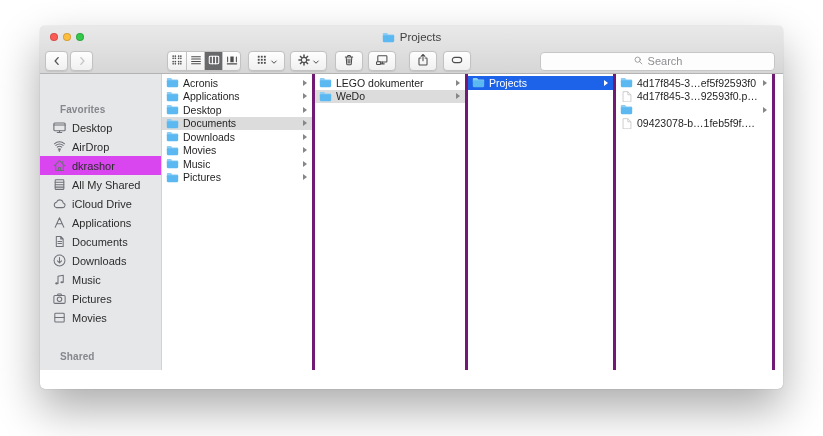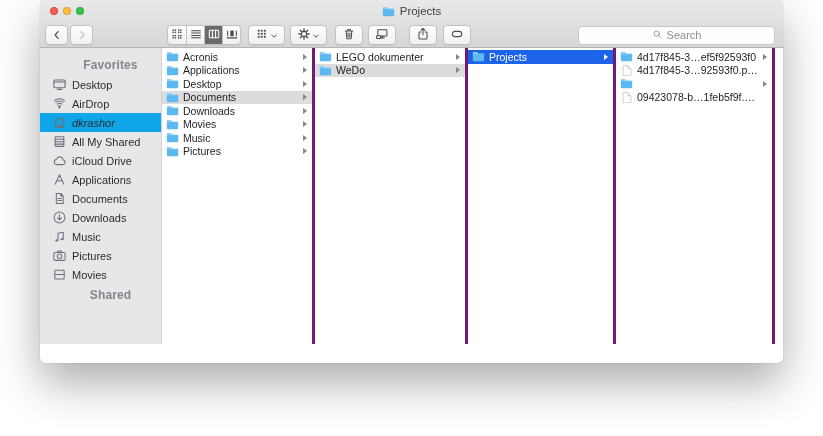--- a/index.html
+++ b/index.html
@@ -1,22 +1,22 @@
 <!DOCTYPE html>
 <html><head>
 <meta charset="utf-8">
 <style>
   * { margin:0; padding:0; box-sizing:border-box; }
   html,body { width:823px; height:436px; background:#fff; overflow:hidden;
     font-family:"Liberation Sans", sans-serif; -webkit-font-smoothing:antialiased; }
   body { position:relative; }
 
-  .window { position:absolute; left:40px; top:0; width:743px; height:363px;
+  .window { position:absolute; left:40px; top:26px; width:743px; height:363px;
     border-radius:5px; background:#fff;
-    box-shadow:0 20px 45px rgba(0,0,0,.33), 0 0 1px rgba(0,0,0,.35);text-align:center; }
+    box-shadow:0 20px 45px rgba(0,0,0,.33), 0 0 1px rgba(0,0,0,.35); }
 
   
   .header { position:absolute; left:0; top:0; right:0; height:48px;
     background:linear-gradient(#e9e9e9,#d6d6d6);
     border-bottom:1px solid #b3b3b3; border-radius:5px 5px 0 0; }
   .traffic { position:absolute; left:10px; top:7px; display:flex; gap:5px; }
   .light { width:8px; height:8px; border-radius:50%; }
   .light.red    { background:#fc5a52; border:0.5px solid rgba(0,0,0,.15); }
   .light.yellow { background:#fdbe40; border:0.5px solid rgba(0,0,0,.15); }
   .light.green  { background:#34c84a; border:0.5px solid rgba(0,0,0,.15); }
@@ -49,37 +49,37 @@
     box-shadow:0 .5px 1px rgba(0,0,0,.08); }
   .tb-btn svg { width:14px; height:14px; }
   .tb-btn .chev svg { width:8px; height:8px; }
   .tb-btn[data-name="arrange-button"] { margin-left:7px; }
   .tb-btn[data-name="action-button"]  { margin-left:5px; }
   .tb-btn[data-name="delete-button"]  { margin-left:8px; }
   .tb-btn[data-name="connect-button"] { margin-left:5px; }
   .tb-btn[data-name="share-button"]   { margin-left:13px; }
   .tb-btn[data-name="tags-button"]    { margin-left:6px; }
 
-  .searchfield { margin-left:auto; width:197px; height:19px; border:1px solid #c6c6c6;
+  .searchfield { margin-left:auto; width:235px; height:19px; border:1px solid #c6c6c6;
     border-radius:4px; background:#fdfdfd; display:flex; align-items:center;
     justify-content:center; gap:4px; color:#8e8e93; }
   .searchfield svg { width:11px; height:11px; }
   .search-ph { font-size:11px; color:#8e8e93; }
 
   
   .content { position:absolute; left:0; top:48px; right:0; bottom:19px;
     display:flex; background:#fff; overflow:hidden; }
 
   .sidebar { width:122px; background:#e6e7e9; border-right:1px solid #d2d2d4;
     flex:none; padding-top:6px; }
-  .sb-header { margin:4px 0 3px 12px; font-size:12px; font-weight:bold;
+  .sb-header { margin:24px 0 3px 12px; font-size:10px; font-weight:bold;
     color:#85878c; letter-spacing:.1px;padding-left:8px; }
   .sb-item { height:19px; display:flex; align-items:center; gap:5px;
     padding-left:12px; }
-  .sb-item.selected { background:#0ea5e9;font-style:italic; }
+  .sb-item.selected { background:#d946ef; }
   .sb-icon { width:15px; height:15px; color:#6e7177; flex:none; }
   .sb-icon svg { width:15px; height:15px; display:block; }
   .sb-label { font-size:11px; color:#2c2c2c; white-space:nowrap; }
 
   .cols { flex:1; display:flex; }
   .col { flex:none; border-right:3px solid #701a75; padding-top:2px; }
   .col:nth-child(1) { width:153px; }
   .col:nth-child(2) { width:153px; }
   .col:nth-child(3) { width:148px; }
   .col:nth-child(4) { width:159px; }

